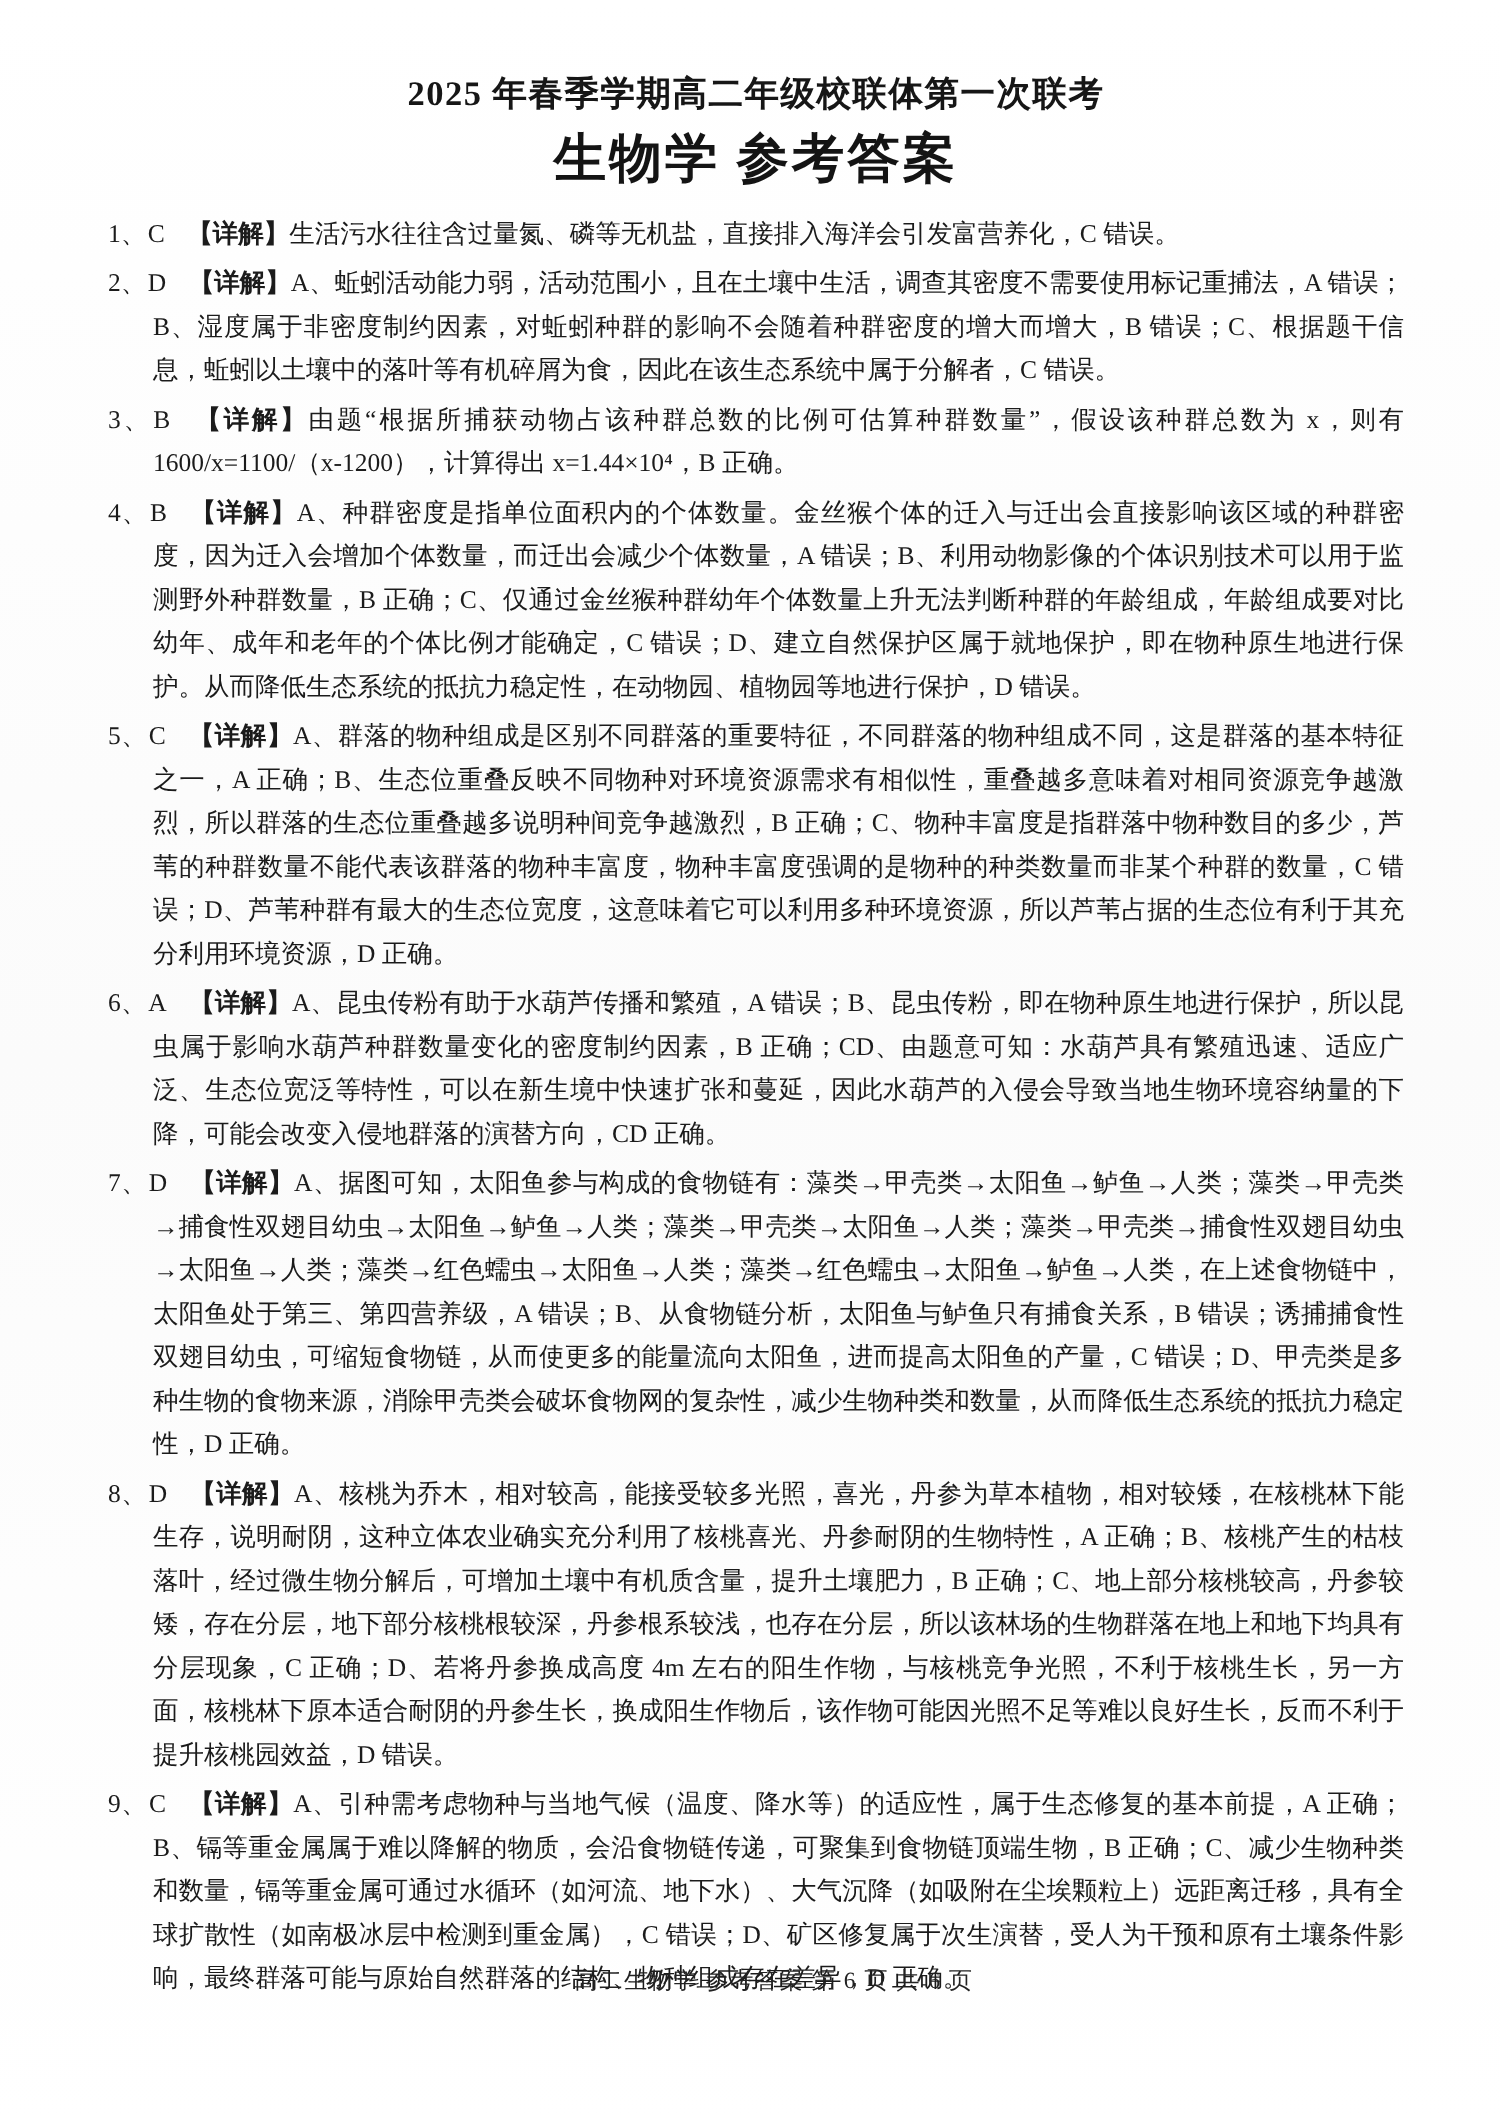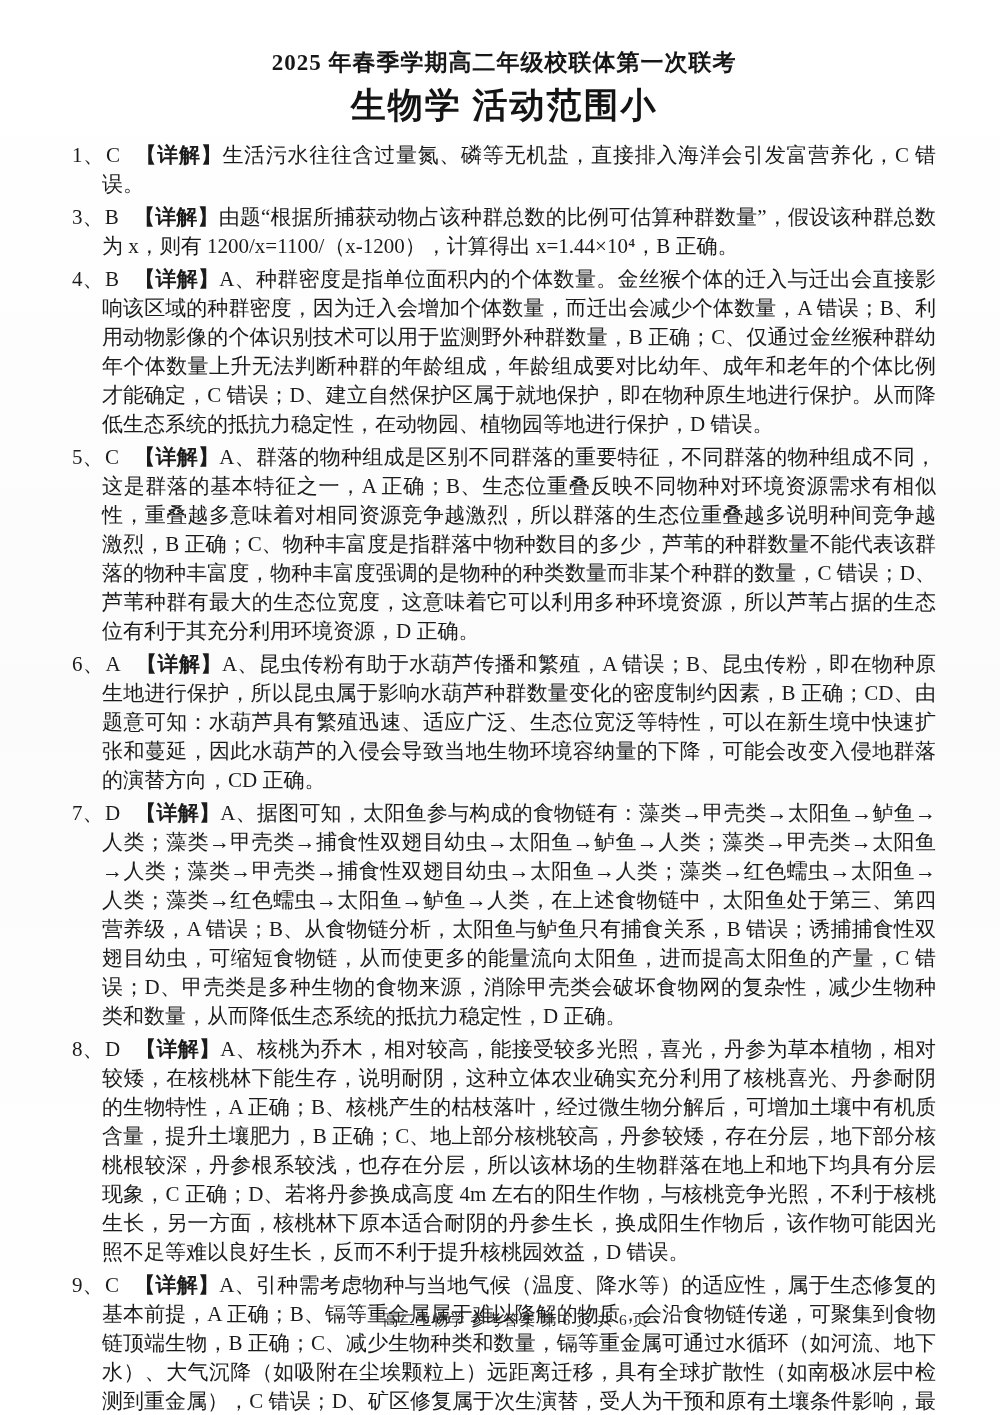--- a/index.html
+++ b/index.html
@@ -33,21 +33,21 @@
     font-weight: bold;
     letter-spacing: 2px;
     color: #141414;
   }
   ol.answers {
     list-style: none;
     margin: 0;
     padding: 0;
   }
   li.answer {
-    font-size: 21px;
+    font-size: 17px;
     line-height: 29px;
     text-align: justify;
     text-justify: inter-character;
     margin: 0 0 4px 0;
     padding-left: 30px;
     text-indent: -30px;
     color: #1b1b1b;
   }
   li.answer .num {
     letter-spacing: 0px;
@@ -68,26 +68,27 @@
     font-size: 15.5px;
     letter-spacing: 1px;
     color: #222222;
   }
 </style>
 </head>
 <body>
 
 <div class="page">
   <h1 class="exam-title">2025 年春季学期高二年级校联体第一次联考</h1>
-  <h2 class="subject-title">生物学 活动范围小</h2>
+  <h2 class="subject-title">生物学 参考答案</h2>
   <ol class="answers" id="answers-list">
   <li class="answer"><span class="num">1、</span><span class="letter">C</span><span class="tag">【详解】</span><span class="text">生活污水往往含过量氮、磷等无机盐，直接排入海洋会引发富营养化，C 错误。</span></li>
 
+  <li class="answer"><span class="num">2、</span><span class="letter">D</span><span class="tag">【详解】</span><span class="text">A、蚯蚓活动能力弱，活动范围小，且在土壤中生活，调查其密度不需要使用标记重捕法，A 错误；B、湿度属于非密度制约因素，对蚯蚓种群的影响不会随着种群密度的增大而增大，B 错误；C、根据题干信息，蚯蚓以土壤中的落叶等有机碎屑为食，因此在该生态系统中属于分解者，C 错误。</span></li>
 
-  <li class="answer"><span class="num">3、</span><span class="letter">B</span><span class="tag">【详解】</span><span class="text">由题“根据所捕获动物占该种群总数的比例可估算种群数量”，假设该种群总数为 x，则有 1200/x=1100/（x-1200），计算得出 x=1.44×10⁴，B 正确。</span></li>
+  <li class="answer"><span class="num">3、</span><span class="letter">B</span><span class="tag">【详解】</span><span class="text">由题“根据所捕获动物占该种群总数的比例可估算种群数量”，假设该种群总数为 x，则有 1600/x=1100/（x-1200），计算得出 x=1.44×10⁴，B 正确。</span></li>
 
   <li class="answer"><span class="num">4、</span><span class="letter">B</span><span class="tag">【详解】</span><span class="text">A、种群密度是指单位面积内的个体数量。金丝猴个体的迁入与迁出会直接影响该区域的种群密度，因为迁入会增加个体数量，而迁出会减少个体数量，A 错误；B、利用动物影像的个体识别技术可以用于监测野外种群数量，B 正确；C、仅通过金丝猴种群幼年个体数量上升无法判断种群的年龄组成，年龄组成要对比幼年、成年和老年的个体比例才能确定，C 错误；D、建立自然保护区属于就地保护，即在物种原生地进行保护。从而降低生态系统的抵抗力稳定性，在动物园、植物园等地进行保护，D 错误。</span></li>
 
   <li class="answer"><span class="num">5、</span><span class="letter">C</span><span class="tag">【详解】</span><span class="text">A、群落的物种组成是区别不同群落的重要特征，不同群落的物种组成不同，这是群落的基本特征之一，A 正确；B、生态位重叠反映不同物种对环境资源需求有相似性，重叠越多意味着对相同资源竞争越激烈，所以群落的生态位重叠越多说明种间竞争越激烈，B 正确；C、物种丰富度是指群落中物种数目的多少，芦苇的种群数量不能代表该群落的物种丰富度，物种丰富度强调的是物种的种类数量而非某个种群的数量，C 错误；D、芦苇种群有最大的生态位宽度，这意味着它可以利用多种环境资源，所以芦苇占据的生态位有利于其充分利用环境资源，D 正确。</span></li>
 
   <li class="answer"><span class="num">6、</span><span class="letter">A</span><span class="tag">【详解】</span><span class="text">A、昆虫传粉有助于水葫芦传播和繁殖，A 错误；B、昆虫传粉，即在物种原生地进行保护，所以昆虫属于影响水葫芦种群数量变化的密度制约因素，B 正确；CD、由题意可知：水葫芦具有繁殖迅速、适应广泛、生态位宽泛等特性，可以在新生境中快速扩张和蔓延，因此水葫芦的入侵会导致当地生物环境容纳量的下降，可能会改变入侵地群落的演替方向，CD 正确。</span></li>
 
   <li class="answer"><span class="num">7、</span><span class="letter">D</span><span class="tag">【详解】</span><span class="text">A、据图可知，太阳鱼参与构成的食物链有：藻类→甲壳类→太阳鱼→鲈鱼→人类；藻类→甲壳类→捕食性双翅目幼虫→太阳鱼→鲈鱼→人类；藻类→甲壳类→太阳鱼→人类；藻类→甲壳类→捕食性双翅目幼虫→太阳鱼→人类；藻类→红色蠕虫→太阳鱼→人类；藻类→红色蠕虫→太阳鱼→鲈鱼→人类，在上述食物链中，太阳鱼处于第三、第四营养级，A 错误；B、从食物链分析，太阳鱼与鲈鱼只有捕食关系，B 错误；诱捕捕食性双翅目幼虫，可缩短食物链，从而使更多的能量流向太阳鱼，进而提高太阳鱼的产量，C 错误；D、甲壳类是多种生物的食物来源，消除甲壳类会破坏食物网的复杂性，减少生物种类和数量，从而降低生态系统的抵抗力稳定性，D 正确。</span></li>
 
   <li class="answer"><span class="num">8、</span><span class="letter">D</span><span class="tag">【详解】</span><span class="text">A、核桃为乔木，相对较高，能接受较多光照，喜光，丹参为草本植物，相对较矮，在核桃林下能生存，说明耐阴，这种立体农业确实充分利用了核桃喜光、丹参耐阴的生物特性，A 正确；B、核桃产生的枯枝落叶，经过微生物分解后，可增加土壤中有机质含量，提升土壤肥力，B 正确；C、地上部分核桃较高，丹参较矮，存在分层，地下部分核桃根较深，丹参根系较浅，也存在分层，所以该林场的生物群落在地上和地下均具有分层现象，C 正确；D、若将丹参换成高度 4m 左右的阳生作物，与核桃竞争光照，不利于核桃生长，另一方面，核桃林下原本适合耐阴的丹参生长，换成阳生作物后，该作物可能因光照不足等难以良好生长，反而不利于提升核桃园效益，D 错误。</span></li>

